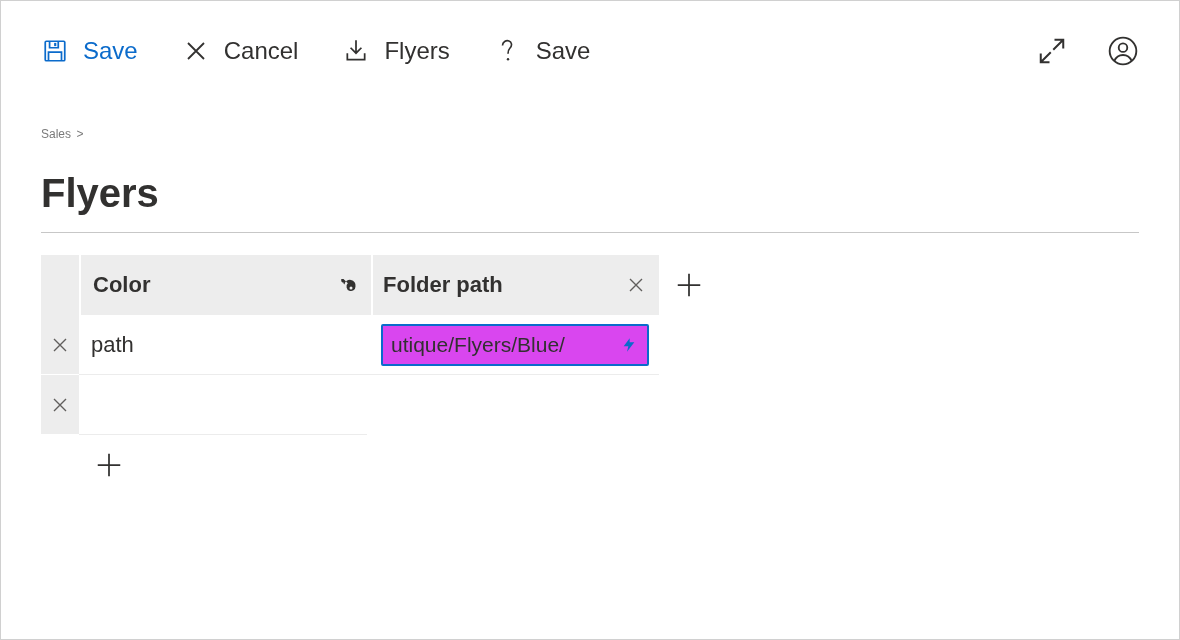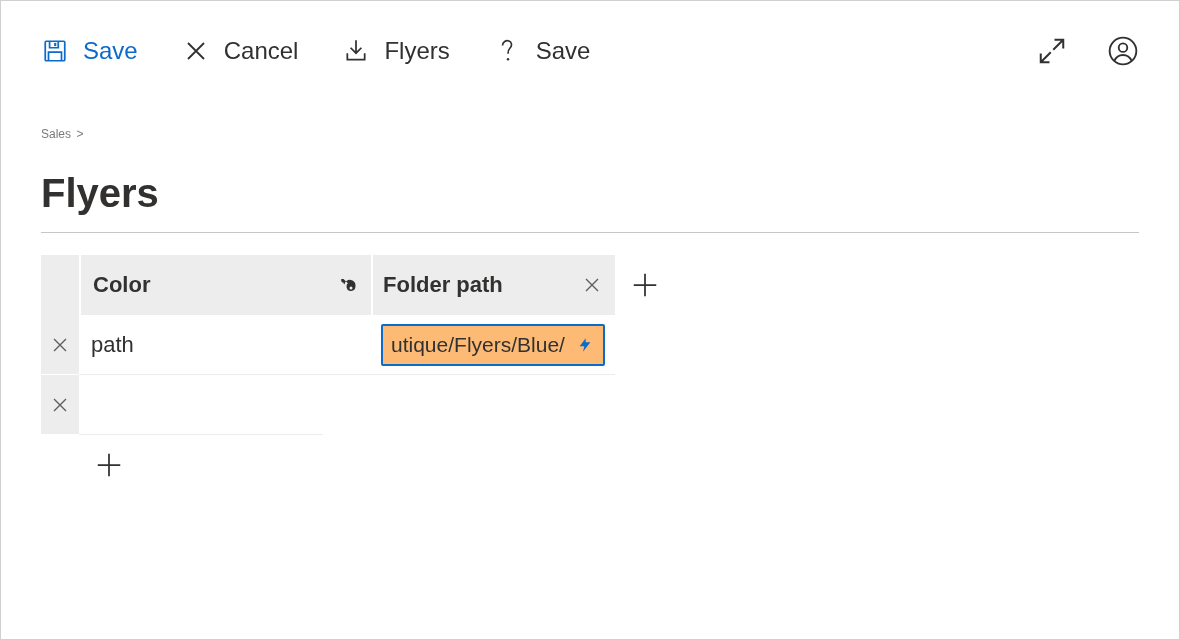--- a/index.html
+++ b/index.html
@@ -68,21 +68,21 @@
   .cell {
     display: flex;
     align-items: center;
     border-bottom: 1px solid #ececec;
     font-size: 22px;
   }
   .del-col { width: 38px; justify-content:center; padding:0; }
   .row.header .del-col { background:#ededed; }
   .del-col svg { stroke:#605e5c; }
   .col-color { width: 292px; padding: 7px 16px; position:relative; }
-  .col-path  { width: 244px; padding: 0 10px; position:relative; }
+  .col-path  { width: 288px; padding: 0 10px; position:relative; }
   .row.header .col-color, .row.header .col-path { border-left: 2px solid #fff; }
   .row.header .cell { border-bottom: none; }
   .key-badge {
     position:absolute; right:12px; top:50%; transform:translateY(-50%);
     width:22px; height:22px; display:flex;align-items:center;justify-content:center;
   }
   .close-col-badge {
     position:absolute; right:12px; top:50%; transform:translateY(-50%);
     width:22px; height:22px; display:flex;align-items:center;justify-content:center;
     cursor:pointer;
@@ -104,21 +104,21 @@
   .row .col-color { padding-left: 12px; }
 
   
   .path-input {
     width: 100%;
     height: 42px;
     border: 2px solid #0b6bcb;
     border-radius: 2px;
     display:flex; align-items:center;
     padding: 0 8px 0 8px;
-    background:#fdba74;
+    background:#d946ef;
     position:relative;
   }
   .path-input .txt {
     flex:1;
     white-space: nowrap;
     overflow: hidden;
     direction: rtl;
     text-align: left;
     font-size: 21px;
   }

